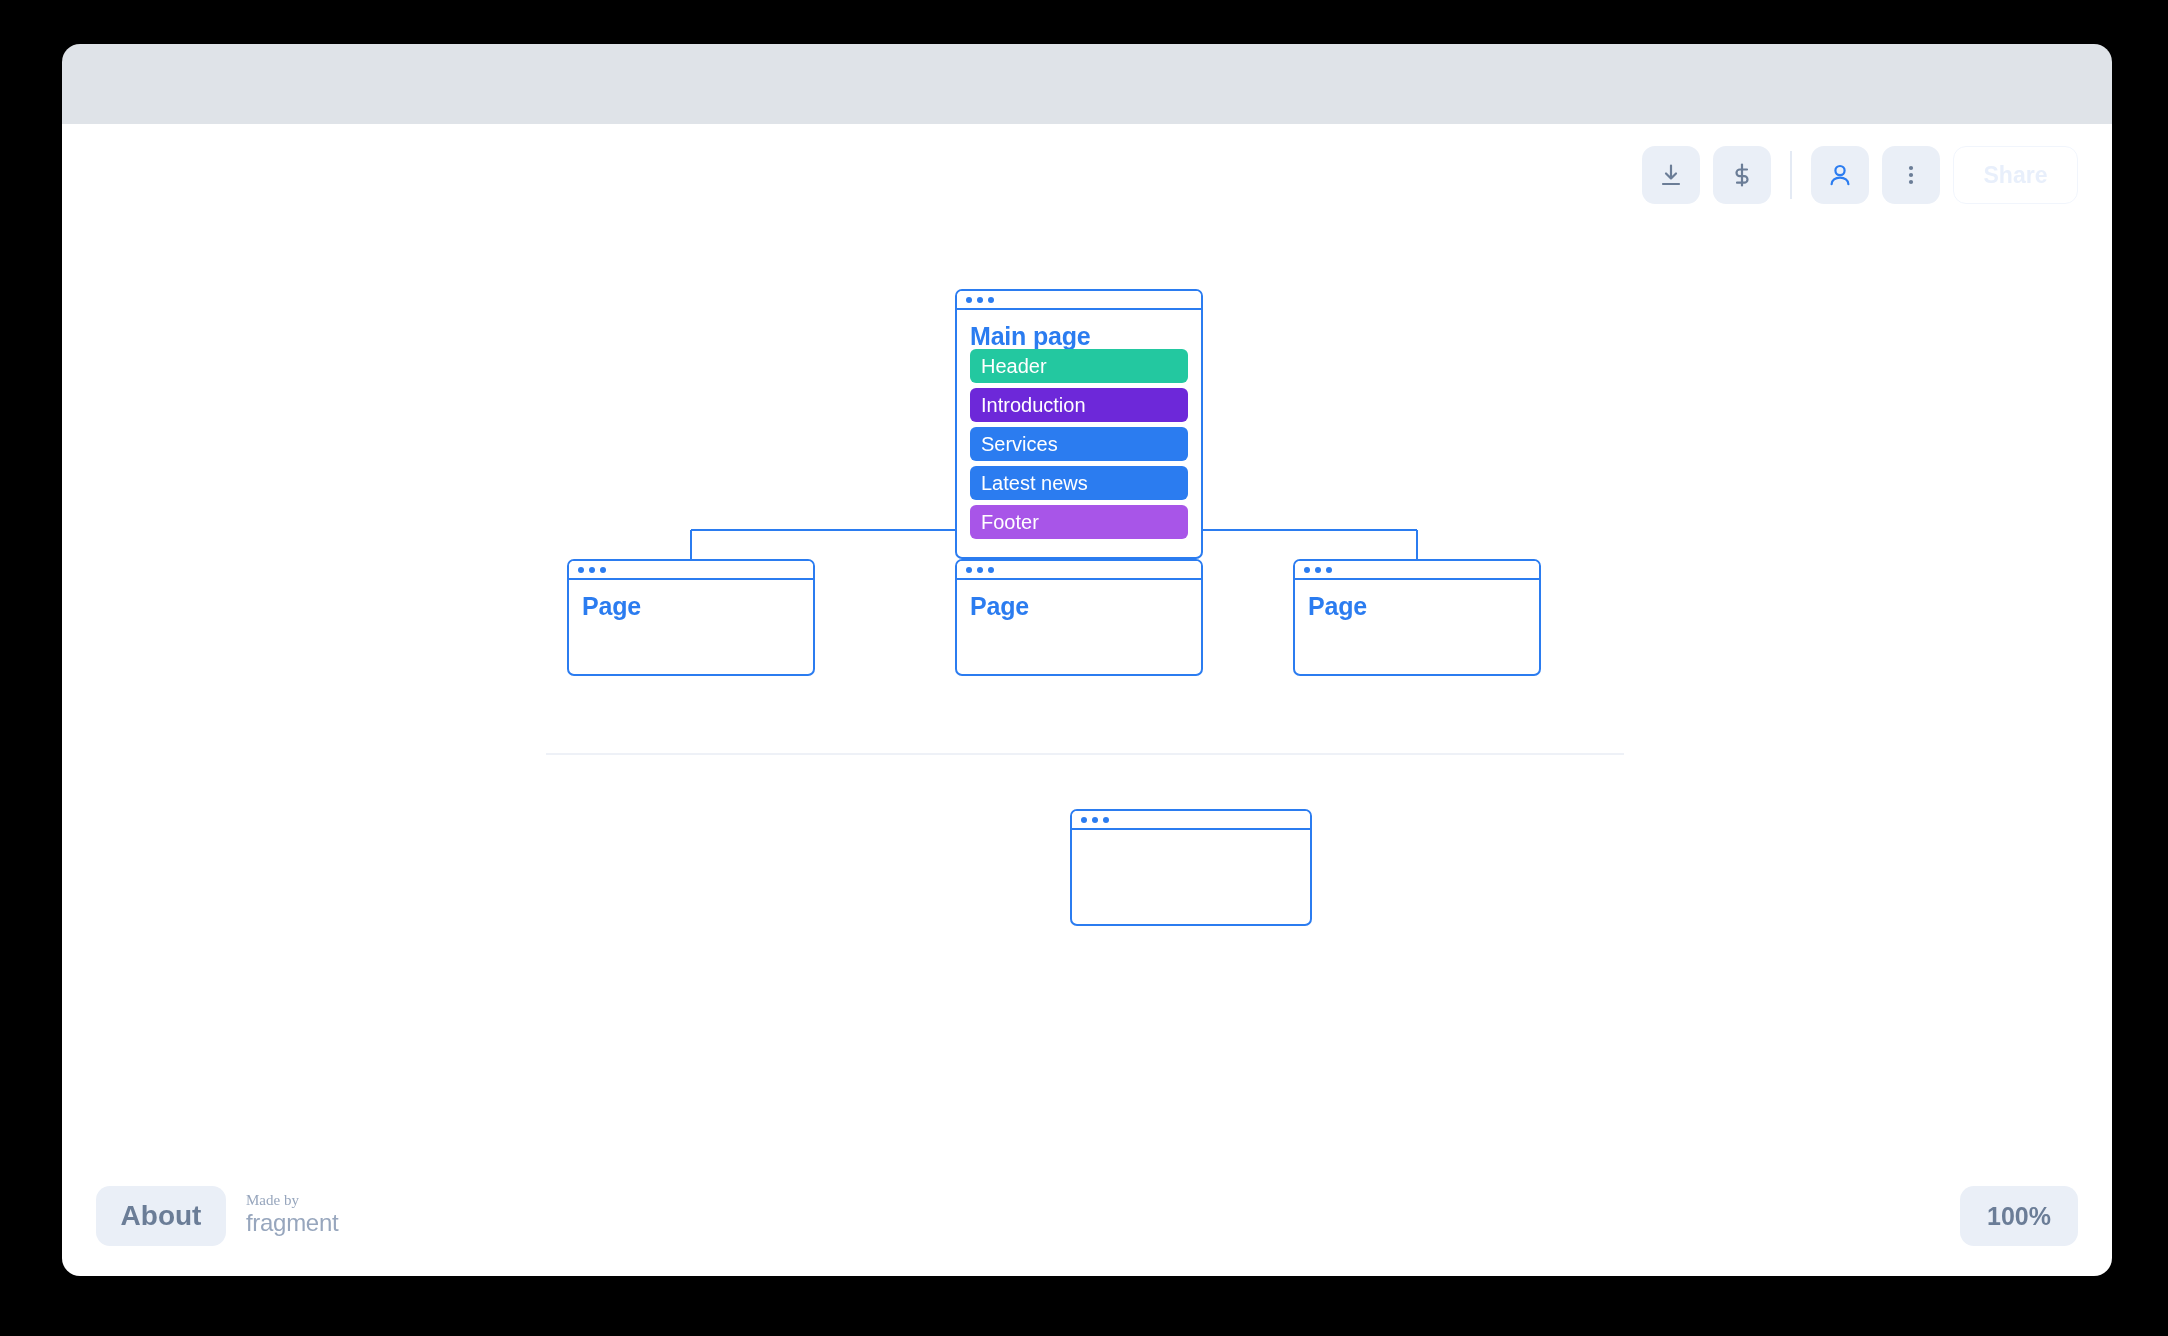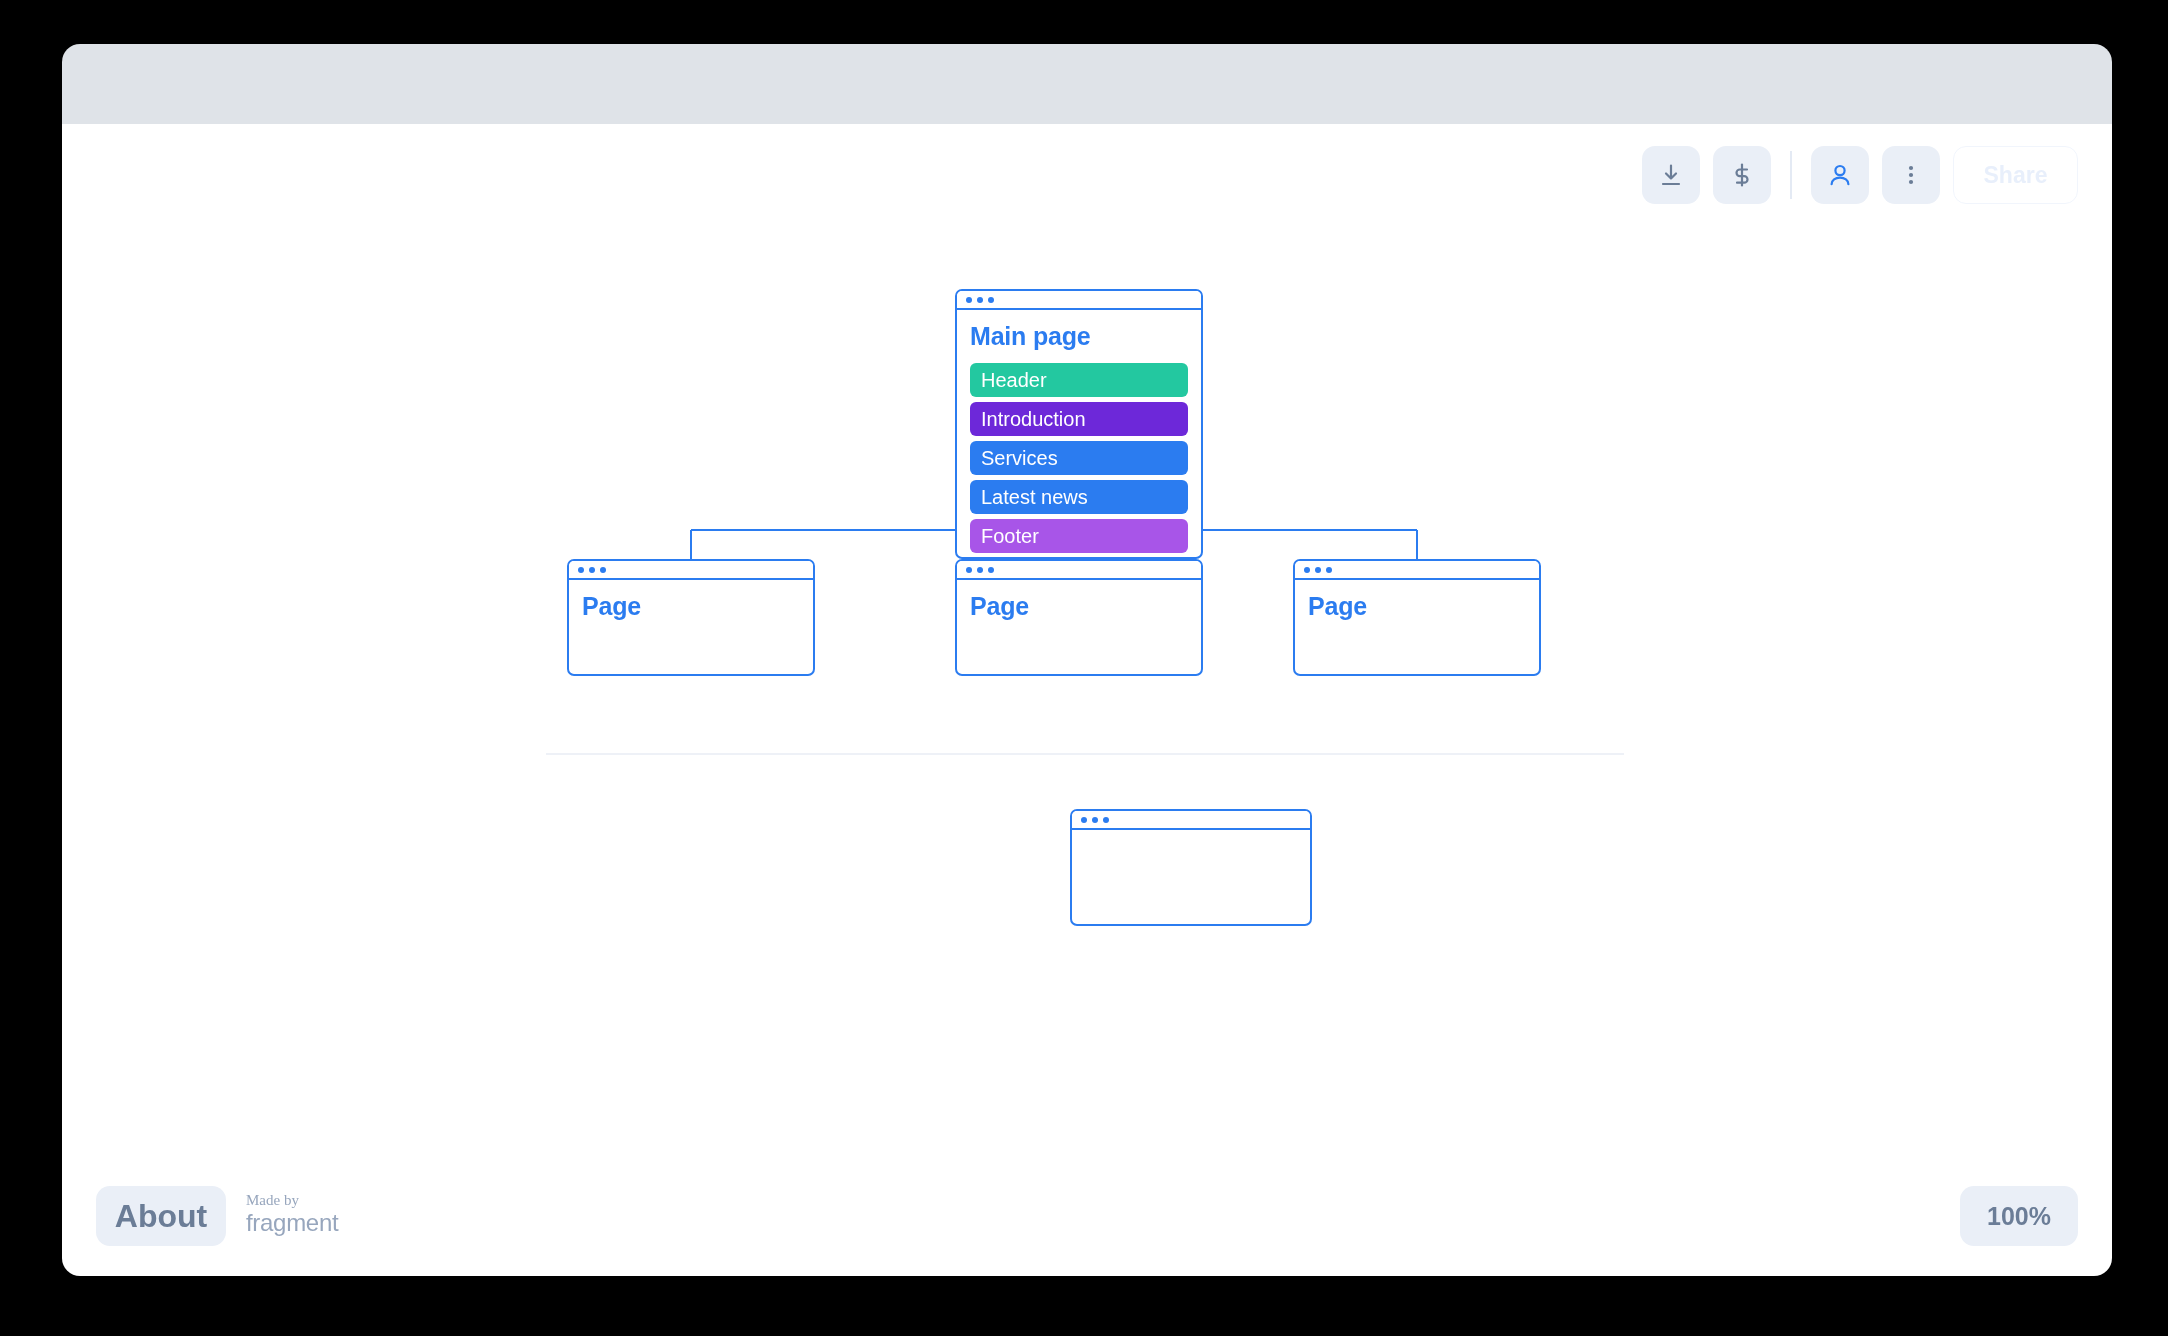--- a/index.html
+++ b/index.html
@@ -149,21 +149,20 @@
   }
   .node-title {
     font-size: 25px;
     font-weight: bold;
     color: #2b7cf0;
     letter-spacing: -0.2px;
     line-height: 1;
     white-space: nowrap;
   }
   .section-list {
-    margin-top: 14px;
     display: flex;
     flex-direction: column;
     gap: 5px;
     text-align: right;
   }
   .section-chip {
     height: 34px;
     border-radius: 6px;
     display: flex;
     align-items: center;
@@ -197,21 +196,21 @@
     width: 2050px; height: 112px;
   }
   #about-button {
     position: absolute;
     left: 34px; top: 22px;
     width: 130px; height: 60px;
     border: none;
     border-radius: 14px;
     background: #eaeff7;
     color: #6b7d97;
-    font-size: 32px;
+    font-size: 28px;
     font-weight: bold;
     font-family: "Liberation Sans", sans-serif;
     cursor: pointer;
   }
   #made-by {
     position: absolute;
     left: 184px; top: 28px;
     color: #97a6bd;
     line-height: 1.15;
   }

